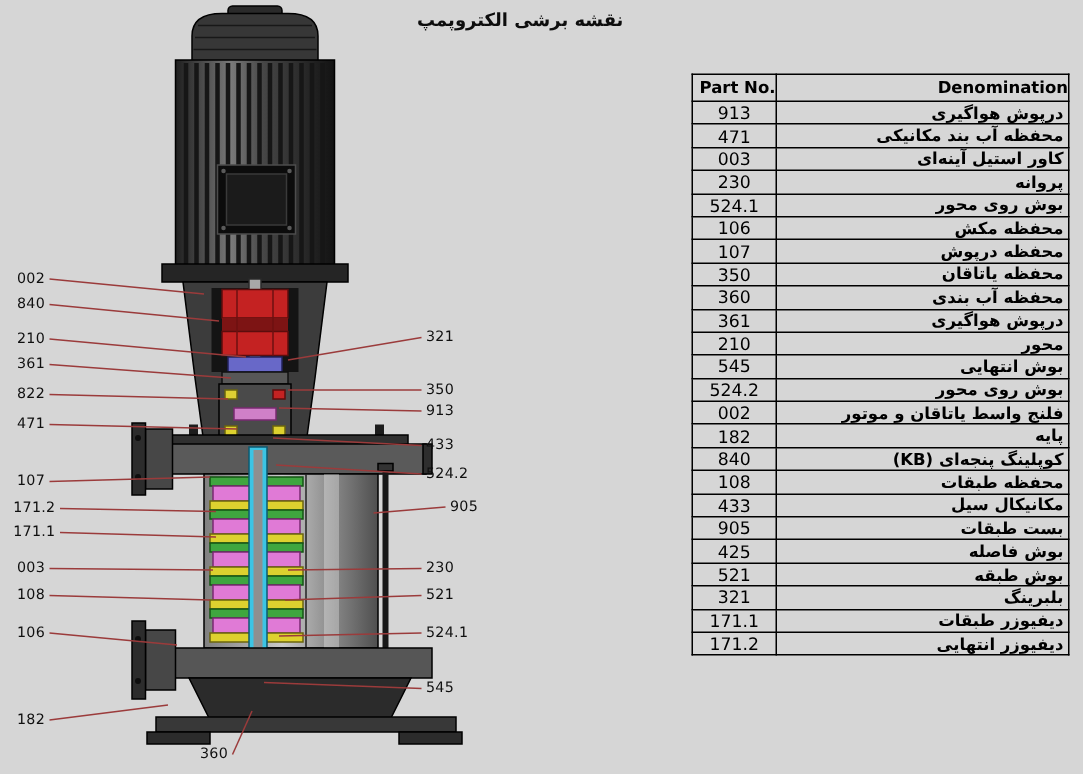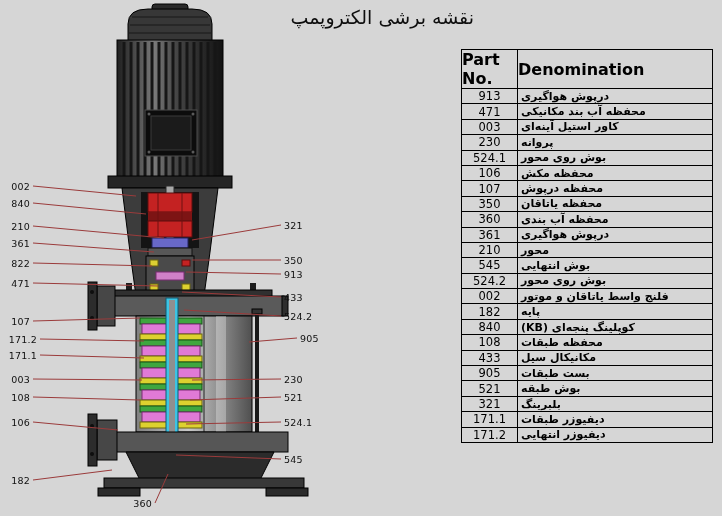--- a/index.html
+++ b/index.html
@@ -7,47 +7,47 @@
   body {
     background:#d6d6d6;
     font-family:"DejaVu Sans", sans-serif;
     overflow:hidden;
     position:relative;
   }
   .page { position:relative; width:722px; height:516px; }
 
   .title {
     position:absolute; left:278px; top:6px; width:196px;
-    text-align:right; direction:rtl;
-    font-size:19px; font-weight:normal; color:#0d0d0d;
+    text-align:left; direction:rtl;
+    font-size:12px; font-weight:bold; color:#0d0d0d;
   }
 
   .diagram { position:absolute; left:0; top:0; width:460px; height:516px; }
   .diagram svg.pump { position:absolute; left:0; top:0; }
   .diagram svg.overlay { position:absolute; left:0; top:0; pointer-events:none; }
 
   .callout-label {
     position:absolute; transform:translateY(-50%);
     font-size:9.5px; color:#101010; white-space:nowrap; letter-spacing:0.2px;
   }
 
   table.parts-table {
     position:absolute; left:461px; top:49px; width:252px;
     border-collapse:collapse; table-layout:fixed;
   }
   .parts-table th, .parts-table td {
     border:1px solid #000; color:#000; overflow:hidden;
   }
   .parts-table th {
-    height:18px; font-size:16px; font-weight:bold; text-align:left;margin-left:48px;
+    height:18px; font-size:11px; font-weight:bold; text-align:right;margin-left:48px;
   }
   .parts-table td { height:15.4px; font-size:11px; padding:0 3px; }
   .parts-table col.col-part { width:56px; }
   td[data-name="part-number-cell"] { text-align:center; font-size:11.5px; }
-  td[data-name="denomination-cell"] { text-align:left; direction:rtl; font-weight:bold; }
+  td[data-name="denomination-cell"] { text-align:right; direction:rtl; font-weight:bold; }
 </style>
 </head>
 <body>
 
 <div class="page" data-name="page">
 
   <div class="title" data-name="page-title">نقشه برشی الکتروپمپ</div>
 
   <div class="diagram" data-name="pump-diagram">
 
@@ -306,20 +306,24 @@
         </tr>
         <tr data-name="table-row">
           <td data-name="part-number-cell">433</td>
           <td data-name="denomination-cell">مکانیکال سیل</td>
         </tr>
         <tr data-name="table-row">
           <td data-name="part-number-cell">905</td>
           <td data-name="denomination-cell">بست طبقات</td>
         </tr>
         <tr data-name="table-row">
+          <td data-name="part-number-cell">425</td>
+          <td data-name="denomination-cell">بوش فاصله</td>
+        </tr>
+        <tr data-name="table-row">
           <td data-name="part-number-cell">521</td>
           <td data-name="denomination-cell">بوش طبقه</td>
         </tr>
         <tr data-name="table-row">
           <td data-name="part-number-cell">321</td>
           <td data-name="denomination-cell">بلبرینگ</td>
         </tr>
         <tr data-name="table-row">
           <td data-name="part-number-cell">171.1</td>
           <td data-name="denomination-cell">دیفیوزر طبقات</td>

